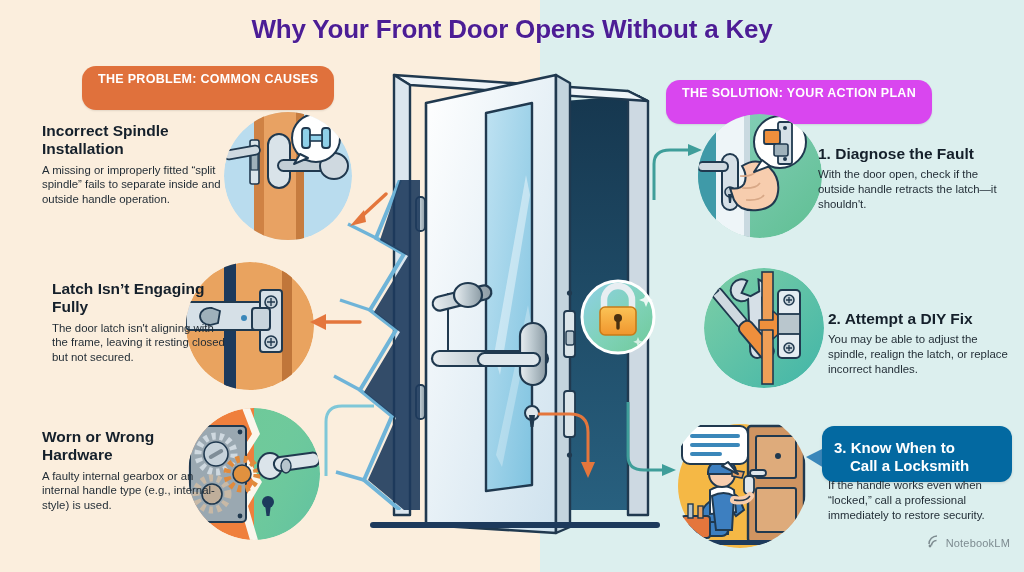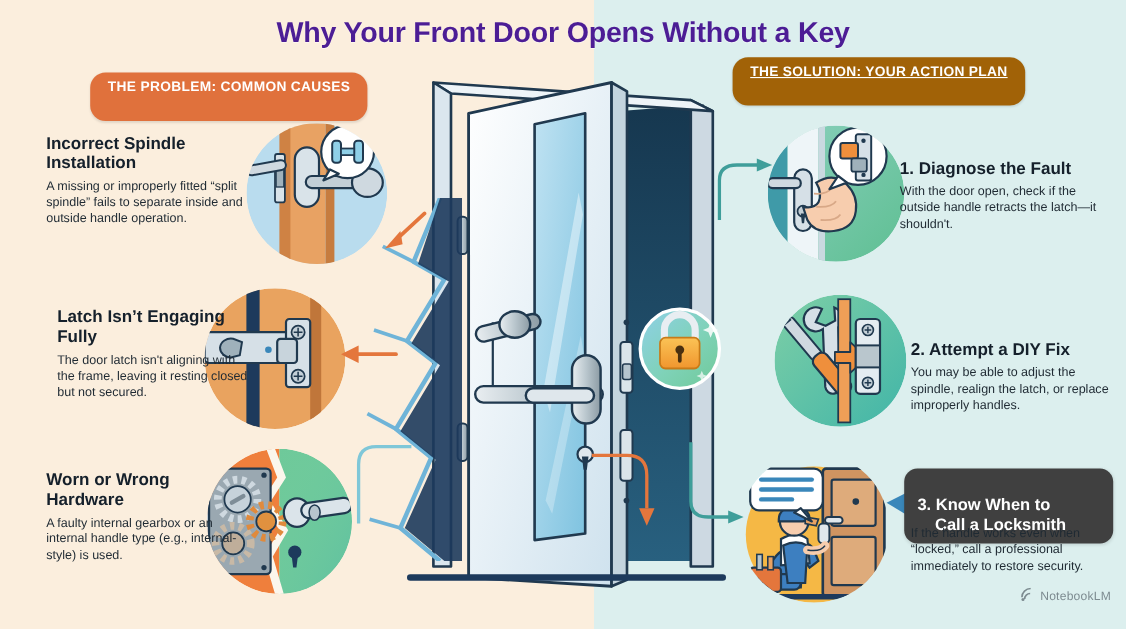--- a/index.html
+++ b/index.html
@@ -23,41 +23,41 @@
     text-shadow:0 1px 0 rgba(255,255,255,.5);
   }
 
   
   .badge{
     position:absolute;height:44px;line-height:26px;border-radius:14px;
     color:#fff;font-size:12.5px;font-weight:bold;letter-spacing:.3px;
     padding:0 16px;white-space:nowrap;box-shadow:0 1px 2px rgba(0,0,0,.10);
   }
   .badge-problem{left:82px;top:66px;background:#e0713c;}
-  .badge-solution{left:666px;top:52px;background:#a16207;text-decoration:underline;}
+  .badge-solution{left:666px;top:80px;background:#d946ef;}
 
   
   .block{position:absolute;}
   .block h3{
     margin:0 0 4px 0;font-size:15.5px;font-weight:bold;color:#15202b;line-height:1.18;
   }
   .block p{
     margin:0;font-size:11.4px;line-height:1.30;color:#1f2a33;
   }
   .l1{left:42px;top:122px;width:180px;}
   .l2{left:52px;top:280px;width:180px;}
   .l3{left:42px;top:428px;width:180px;}
   .r1{left:818px;top:145px;width:190px;}
   .r2{left:828px;top:310px;width:186px;}
   .r3{left:828px;top:478px;width:190px;}
 
   
   .bubble-head{
     position:absolute;left:822px;top:426px;width:166px;
-    background:#404040;border-radius:12px;padding:25px 12px 8px 12px;
+    background:#0369a1;border-radius:12px;padding:13px 12px 8px 12px;
     color:#fff;font-size:15px;font-weight:bold;line-height:1.18;
     box-shadow:0 1px 3px rgba(0,0,0,.12);
   }
   .bubble-head .ln2{display:block;padding-left:16px;}
   .bubble-tail{
     position:absolute;left:806px;top:448px;width:0;height:0;
     border-top:9px solid transparent;border-bottom:11px solid transparent;
     border-right:18px solid #3a87ba;
   }
 
@@ -398,21 +398,21 @@
     <h3>Worn or Wrong Hardware</h3>
     <p>A faulty internal gearbox or an internal handle type (e.g., internal-style) is used.</p>
   </div>
 
   <div class="block r1">
     <h3>1. Diagnose the Fault</h3>
     <p>With the door open, check if the outside handle retracts the latch—it shouldn't.</p>
   </div>
   <div class="block r2">
     <h3>2. Attempt a DIY Fix</h3>
-    <p>You may be able to adjust the spindle, realign the latch, or replace improperly handles.</p>
+    <p>You may be able to adjust the spindle, realign the latch, or replace incorrect handles.</p>
   </div>
 
   <div class="bubble-tail"></div>
   <div class="bubble-head">
     <span>3. Know When to</span>
     <span class="ln2">Call a Locksmith</span>
   </div>
   <div class="block r3">
     <p>If the handle works even when “locked,” call a professional immediately to restore security.</p>
   </div>

